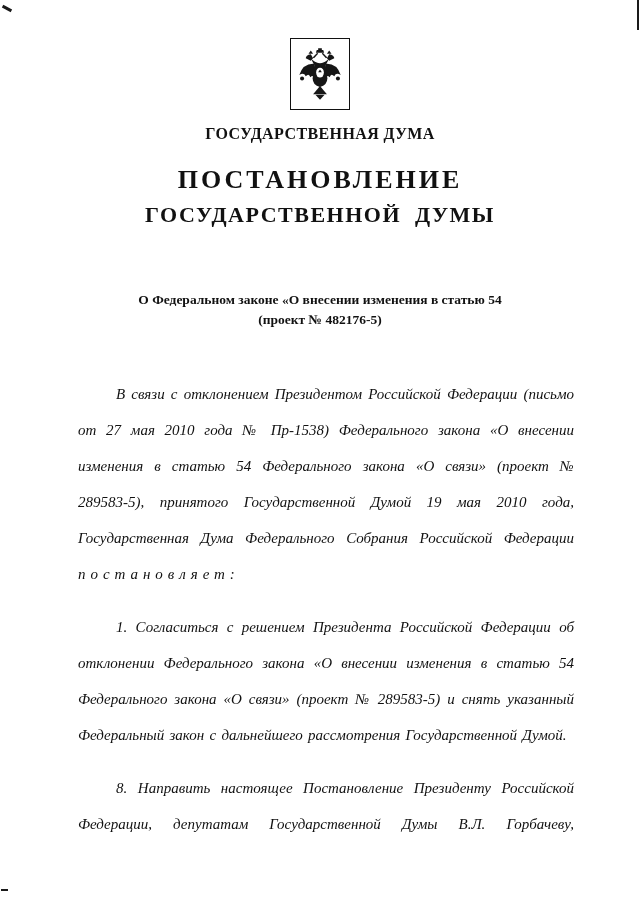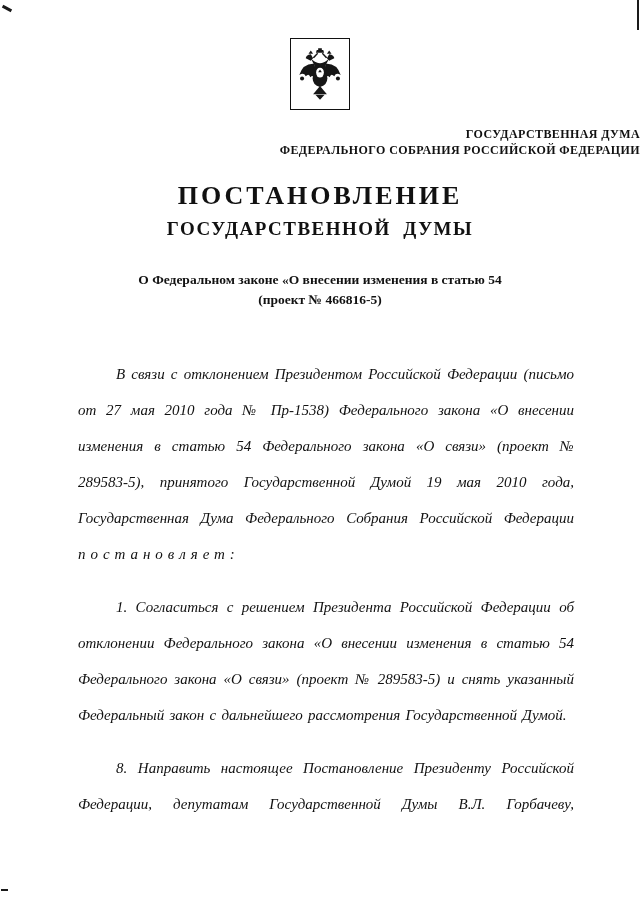--- a/index.html
+++ b/index.html
@@ -28,45 +28,45 @@
     height: 72px;
     margin: 38px auto 0 auto;
     border: 1.6px solid #111;
     display: flex;
     align-items: center;
     justify-content: center;
     box-sizing: border-box;
   }
   .org-header {
     margin-top: 16px;
-    text-align: right;
+    text-align: center;
     font-weight: bold;
-    font-size: 12px;
+    font-size: 16px;
     line-height: 16px;
     letter-spacing: 0.4px;
   }
   .doc-title {
     margin: 24px 0 0 0;
     text-align: center;
     font-size: 26px;
     font-weight: bold;
     letter-spacing: 3px;
     line-height: 1.1;
   }
   .doc-subtitle {
     margin: 7px 0 0 0;
     text-align: center;
-    font-size: 19px;
+    font-size: 22px;
     font-weight: bold;
     letter-spacing: 1.5px;
     white-space: pre-wrap;
     line-height: 1.2;
   }
   .subject {
-    margin: 30px 70px 0 70px;
+    margin: 62px 70px 0 70px;
     text-align: center;
     font-weight: bold;
     font-size: 13.5px;
     line-height: 20px;
   }
   .doc-body {
     margin: 46px 66px 0 78px;
   }
   .doc-body p {
     margin: 0 0 17px 0;
@@ -126,29 +126,28 @@
         <circle cx="44.5" cy="34" r="2.2"></circle>
 
         <ellipse cx="25" cy="27.5" rx="4.2" ry="5.4" fill="#ffffff"></ellipse>
         <path d="M25 24 l2 3.2 h-4 z"></path>
       </g>
     </svg>
   </div>
 
   <div class="org-header">
     <div>ГОСУДАРСТВЕННАЯ ДУМА</div>
-    <div>ФЕДЕРАЛЬНОГО СОБРАНИЯ РОССИЙСКОЙ ФЕДЕРАЦИИ</div>
   </div>
 
   <h1 class="doc-title">ПОСТАНОВЛЕНИЕ</h1>
   <h2 class="doc-subtitle">ГОСУДАРСТВЕННОЙ  ДУМЫ</h2>
 
   <div class="subject">
     <div>О Федеральном законе «О внесении изменения в статью 54</div>
-    <div>(проект № 466816-5)</div>
+    <div>(проект № 482176-5)</div>
   </div>
 
   <div class="doc-body">
     <p><span>В связи с отклонением Президентом Российской Федерации (письмо от 27 мая 2010 года № Пр-1538) Федерального закона «О внесении изменения в статью 54 Федерального закона «О связи» (проект № 289583-5), принятого Государственной Думой 19 мая 2010 года, Государственная Дума Федерального Собрания Российской Федерации</span> <span class="spaced-word">постановляет:</span></p>
     <p>1. Согласиться с решением Президента Российской Федерации об отклонении Федерального закона «О внесении изменения в статью 54 Федерального закона «О связи» (проект № 289583-5) и снять указанный Федеральный закон с дальнейшего рассмотрения Государственной Думой.</p>
     <p class="justify-last">8. Направить настоящее Постановление Президенту Российской Федерации, депутатам Государственной Думы В.Л. Горбачеву,</p>
   </div>
 
 </div>
 

